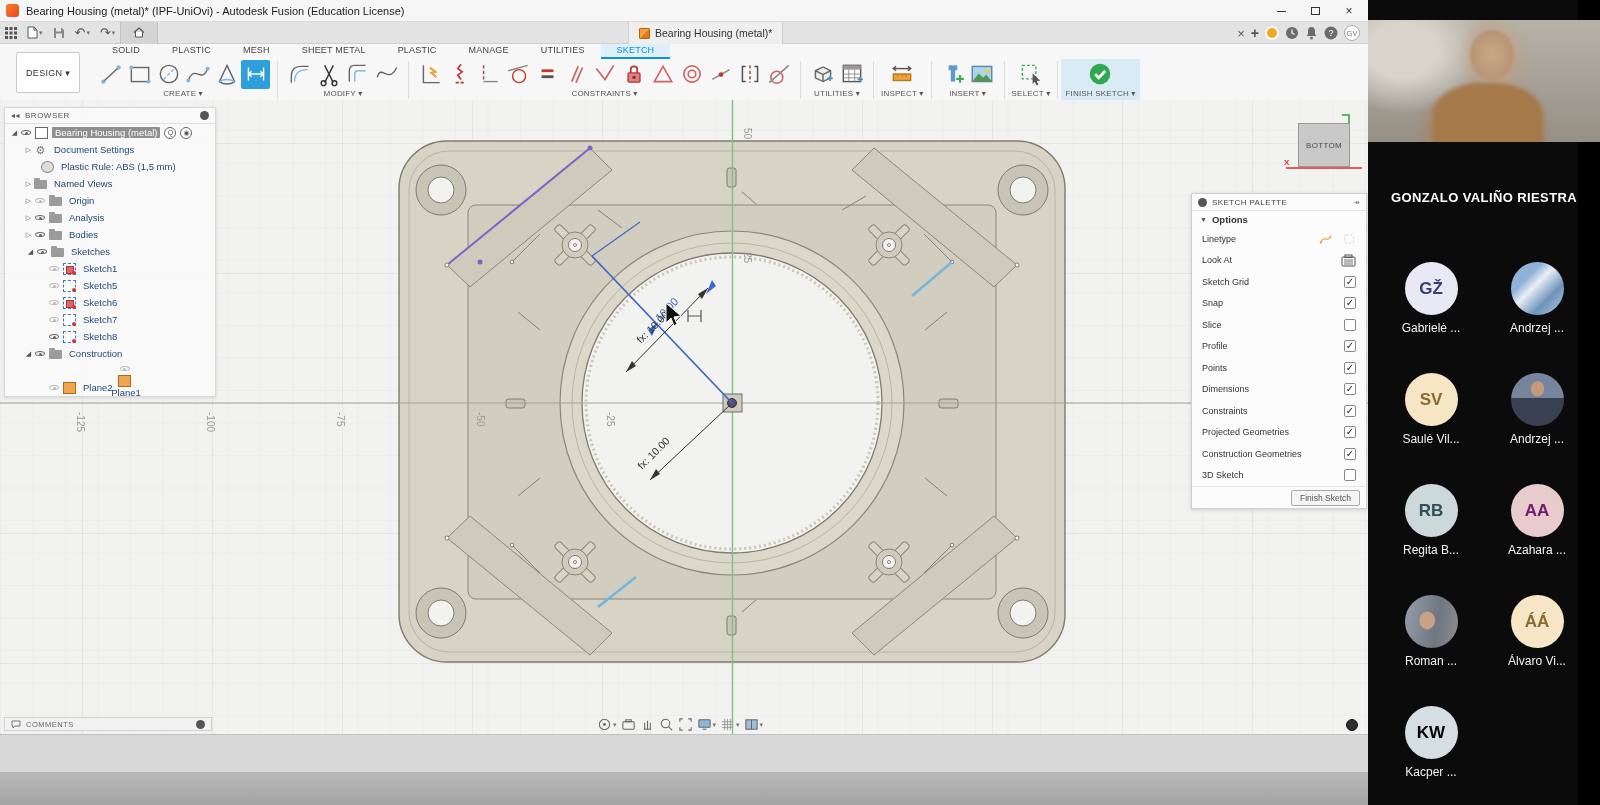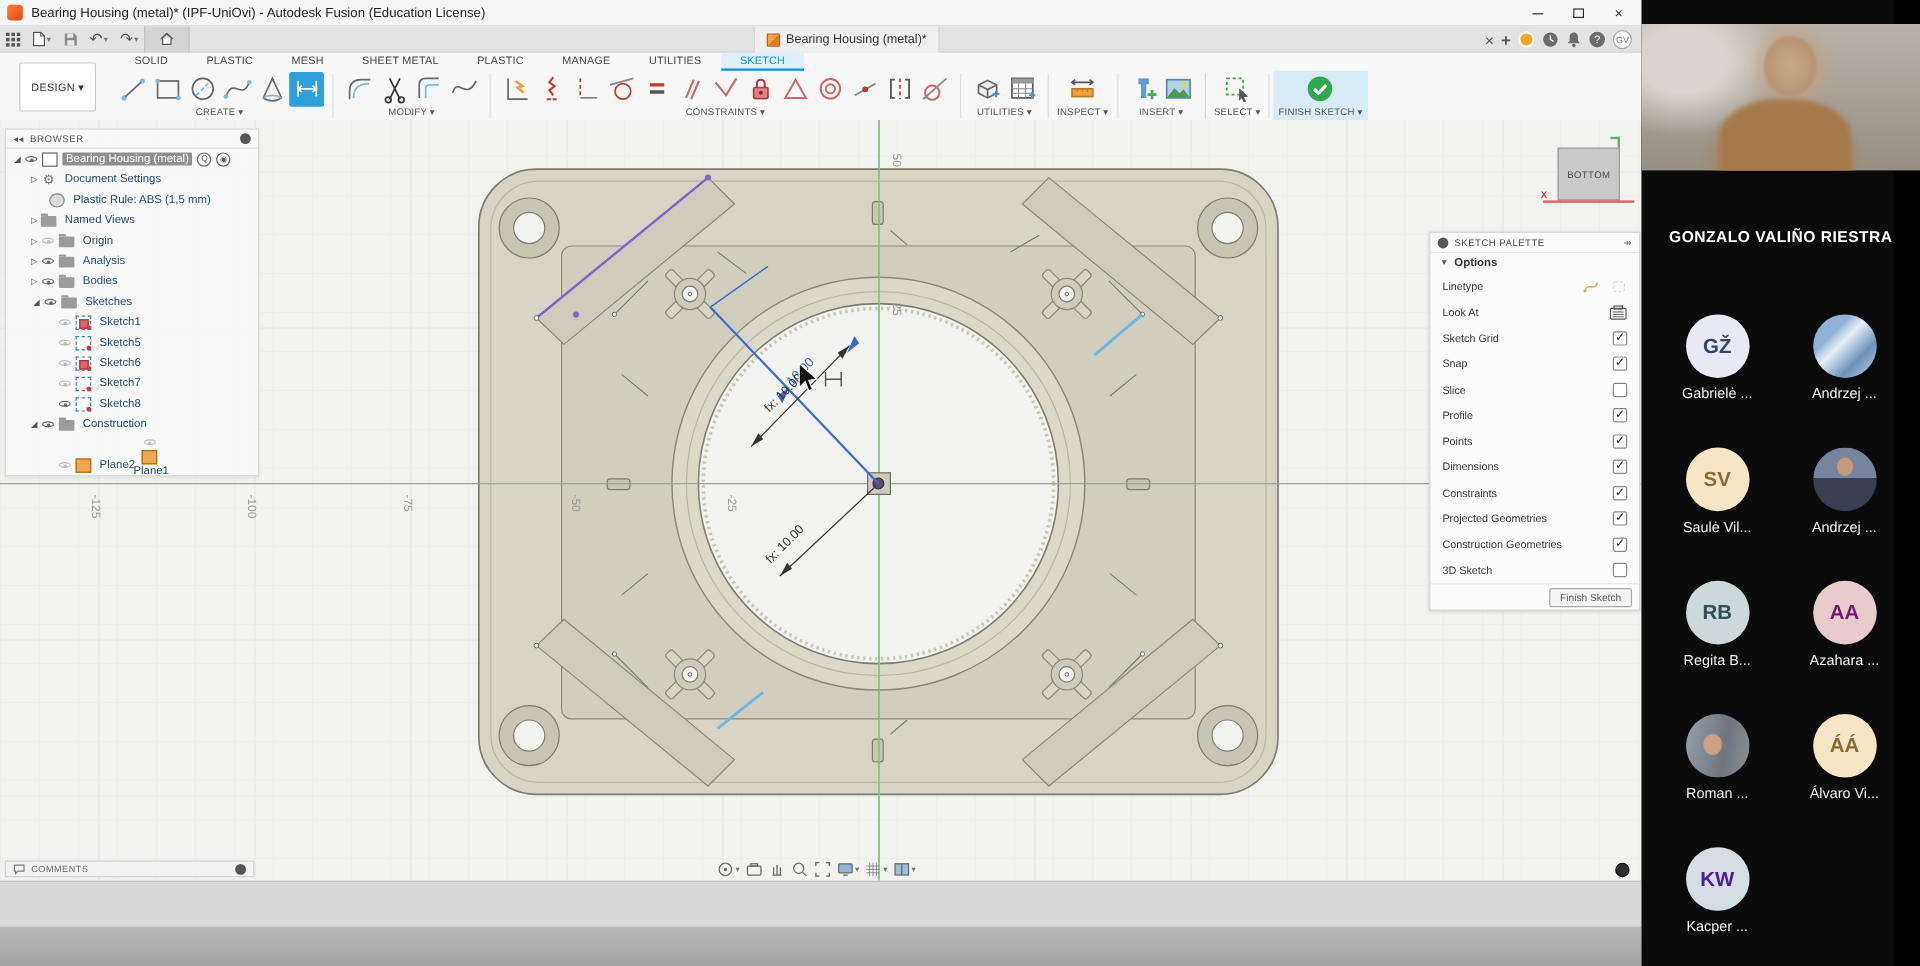--- a/index.html
+++ b/index.html
@@ -960,17 +960,17 @@
       </div>
       <div class="pcell">
         <div class="pav ph3"></div>
         <div class="pnm">Roman ...</div>
       </div>
       <div class="pcell">
         <div class="pav" style="background: rgb(246, 230, 198); color: rgb(138, 106, 47);">ÁÁ</div>
         <div class="pnm">Álvaro Vi...</div>
       </div>
       <div class="pcell">
-        <div class="pav" style="background: rgb(212, 222, 227); color: #4c1d95;">KW</div>
+        <div class="pav" style="background: rgb(212, 222, 227); color: #000000;">KW</div>
         <div class="pnm">Kacper ...</div>
       </div>
     </div>
 </div>
 
 </body></html>

